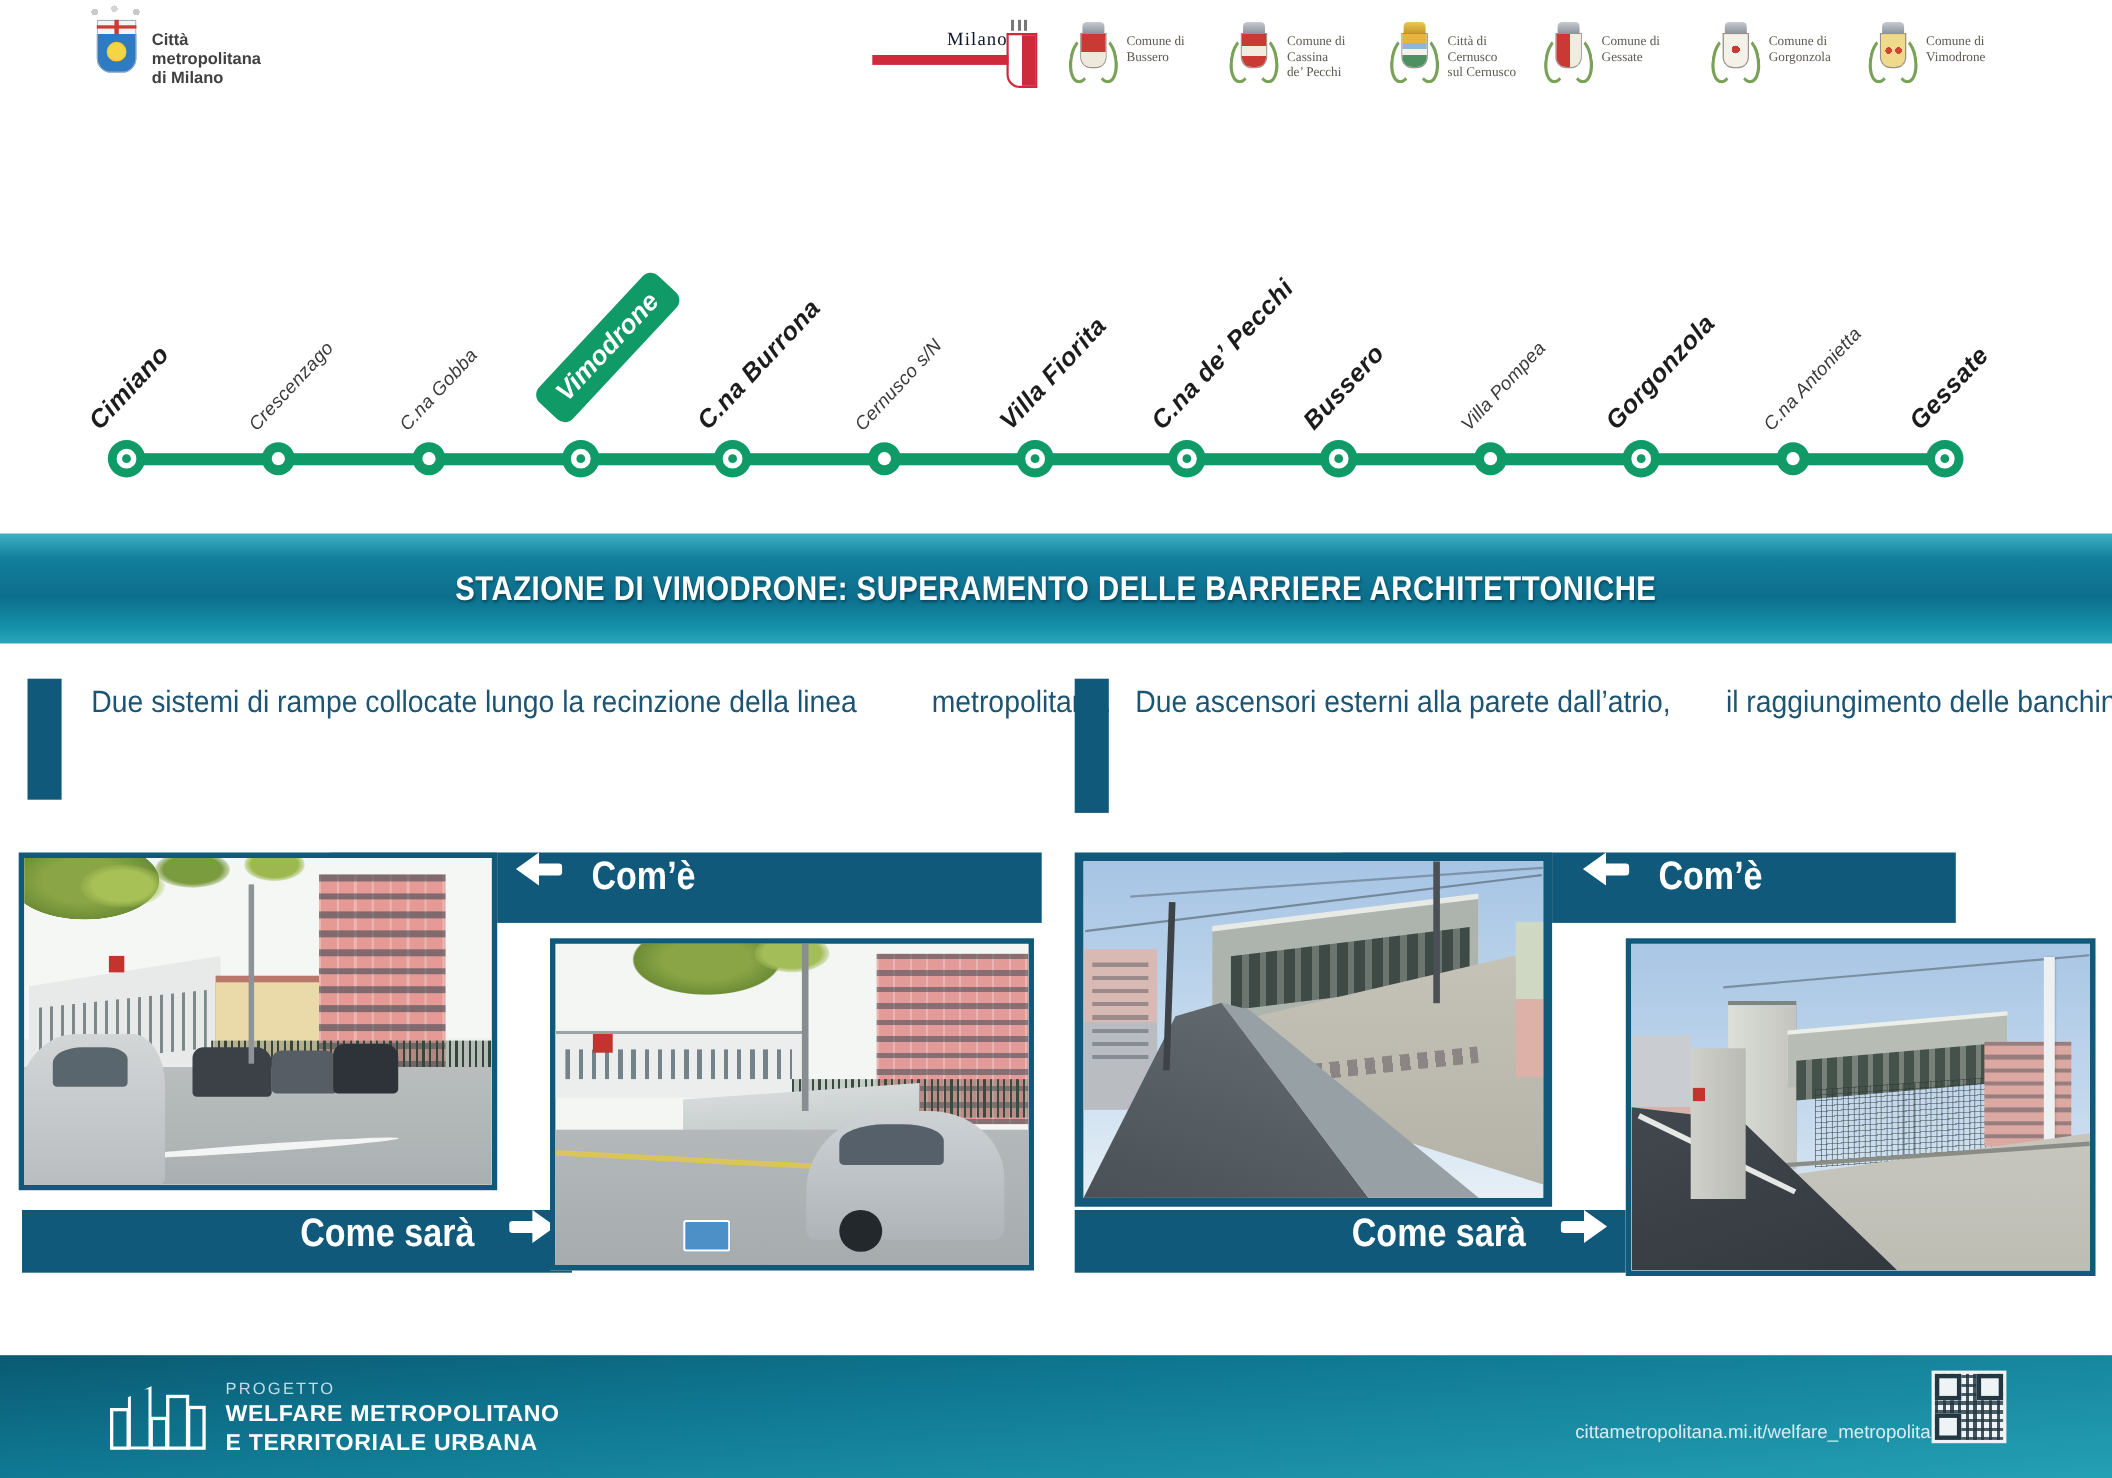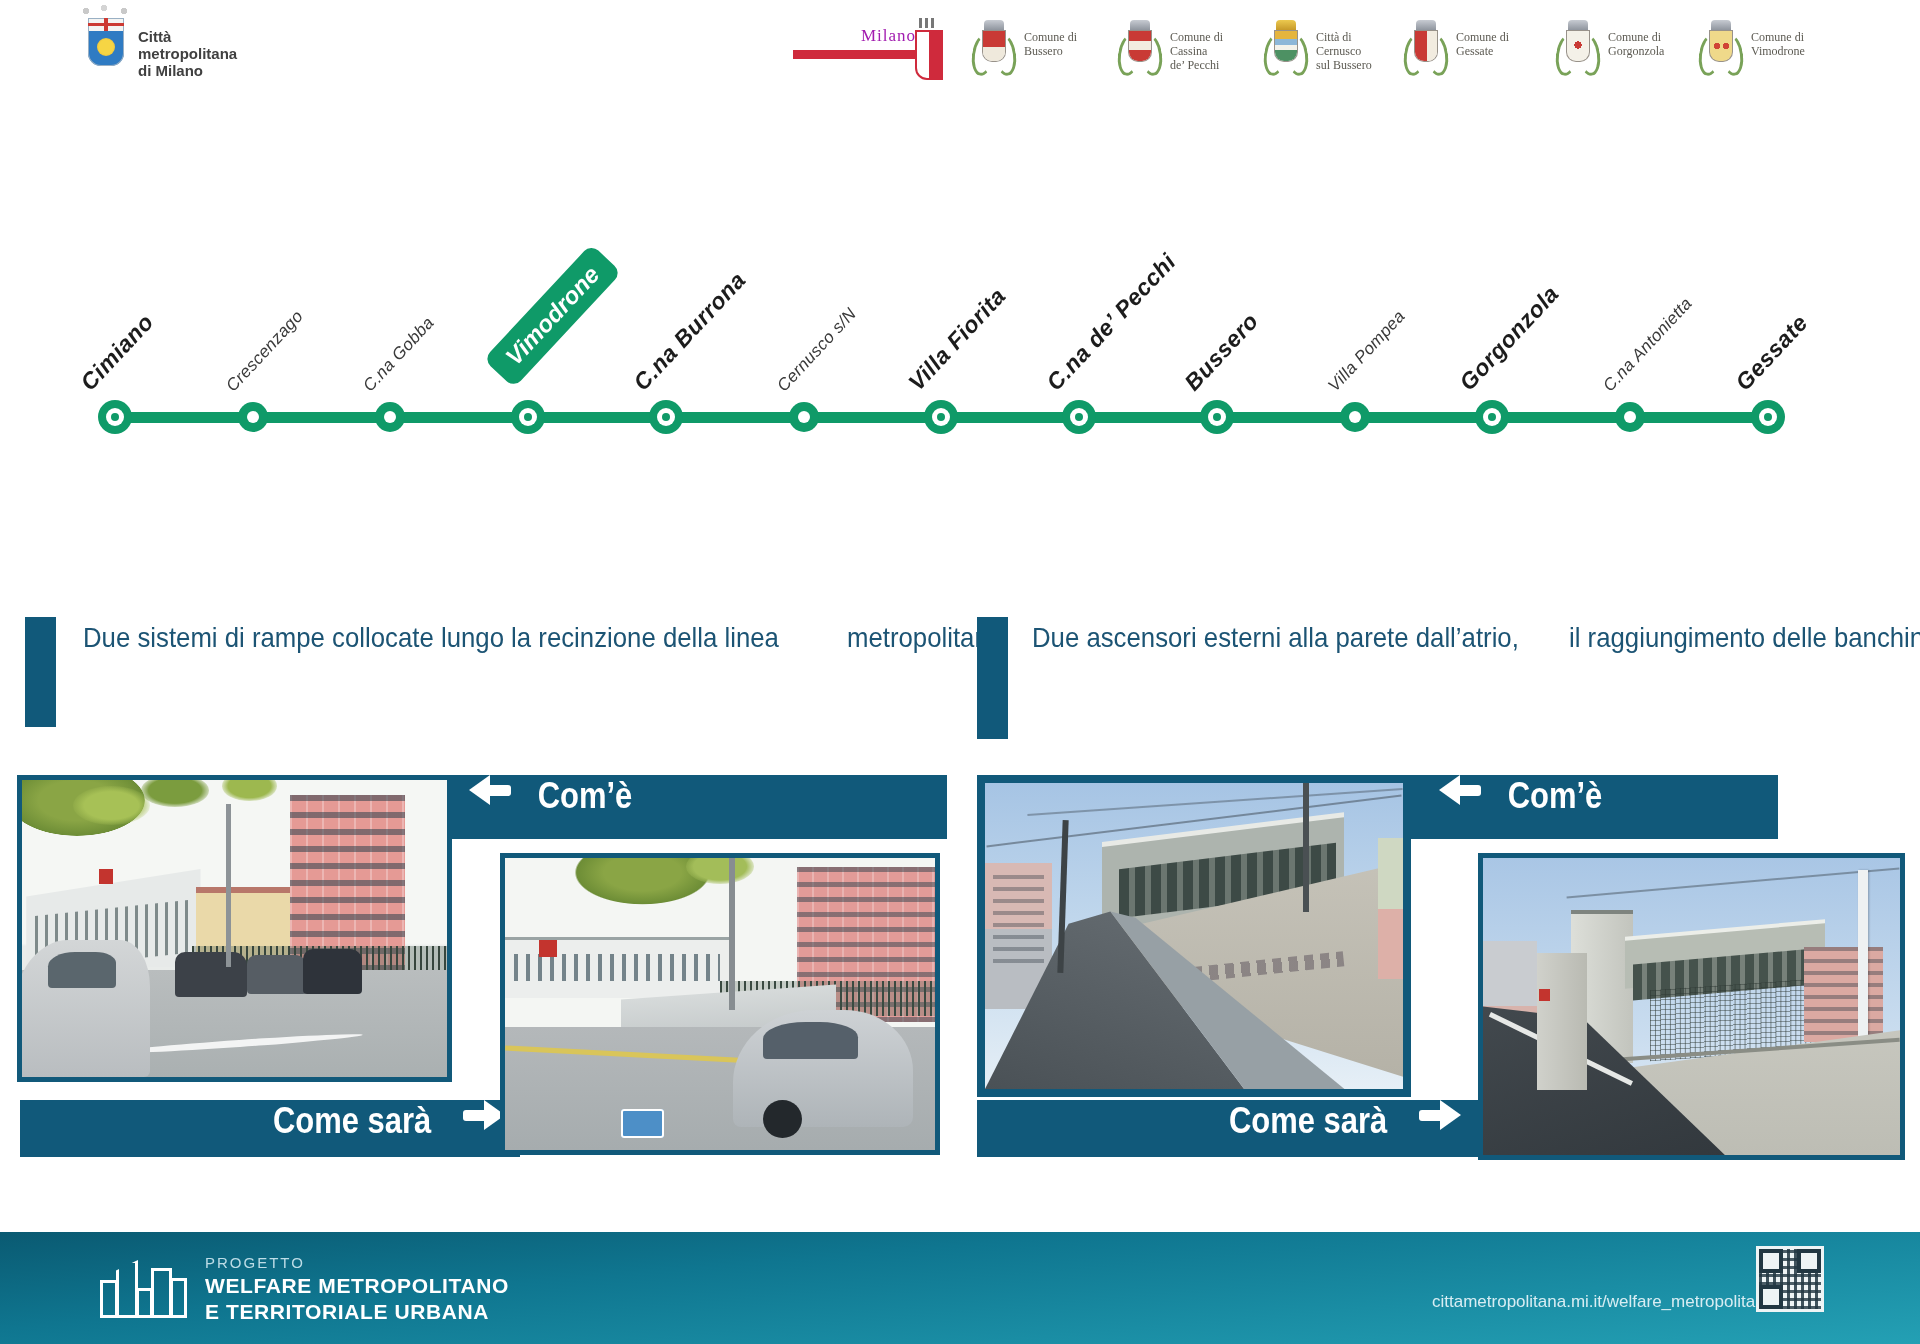--- a/index.html
+++ b/index.html
@@ -17,21 +17,21 @@
   .cmm-shield .cross-h{position:absolute;left:0;top:5px;width:100%;height:3px;background:#cc3a33;}
   .cmm-shield .sun{position:absolute;left:9px;top:20px;width:18px;height:18px;border-radius:50%;
       background:radial-gradient(circle,#f6d544 55%,#e2a92c 100%);}
   .cmm-shield .plume{position:absolute;left:-10px;top:-14px;width:56px;height:14px;
       background:radial-gradient(circle 5px at 8px 7px,#c9c9c9 60%,transparent 61%),
                  radial-gradient(circle 5px at 26px 4px,#d4d4d4 60%,transparent 61%),
                  radial-gradient(circle 5px at 46px 7px,#c9c9c9 60%,transparent 61%);}
   .cmm-txt{font-size:15px;line-height:17px;color:#404040;font-weight:bold;padding-top:10px;}
   .milano{position:absolute;left:793px;top:24px;width:160px;height:56px;}
   .milano .mtxt{position:absolute;left:68px;top:2px;font-family:"Liberation Serif",serif;
-      font-size:17px;color:#a21caf;letter-spacing:1px;}
+      font-size:17px;color:#0f172a;letter-spacing:1px;}
   .milano .hbar{position:absolute;left:0;top:26px;width:124px;height:9px;background:#cf2a3c;}
   .milano .vflag{position:absolute;left:122px;top:6px;width:24px;height:46px;border:2px solid #cf2a3c;
       border-radius:0 0 0 12px;background:linear-gradient(90deg,#fff 50%,#cf2a3c 50%);}
   .milano .crown{position:absolute;left:126px;top:-6px;width:18px;height:10px;
       background:repeating-linear-gradient(90deg,#777 0 3px,transparent 3px 6px);}
   .crest-grp{position:absolute;top:18px;display:flex;gap:8px;}
   .crest{position:relative;width:44px;height:56px;}
   .crest .wl,.crest .wr{position:absolute;top:16px;width:16px;height:36px;border:3px solid #79a258;
       border-radius:50%;}
   .crest .wl{left:0;border-right-color:transparent;border-top-color:transparent;transform:rotate(8deg);}
@@ -165,21 +165,21 @@
     <div class="crest-grp" style="left:1264px;">
       <div class="crest">
         <i class="wl"></i>
           <i class="wr"></i>
           <b class="crown" style="background:linear-gradient(180deg,#ecc94f,#c79a2a);"></b>
           <s class="shield sh-cernusco"></s>
         </div>
       <div class="crest-lbl">
         <div>Città di</div>
           <div>Cernusco</div>
-          <div>sul Bussero</div>
+          <div>sul Cernusco</div>
         </div>
     </div>
     <div class="crest-grp" style="left:1404px;">
       <div class="crest">
         <i class="wl"></i>
           <i class="wr"></i>
           <b class="crown"></b>
           <s class="shield sh-gessate"></s>
         </div>
       <div class="crest-lbl">
@@ -302,20 +302,23 @@
         <span class="major">Gorgonzola</span>
       </div>
     <div class="stl" style="left:1614px;">
         <span class="minor">C.na Antonietta</span>
       </div>
     <div class="stl" style="left:1750px;">
         <span class="major">Gessate</span>
       </div>
   </div>
 
+  <div class="banner2">
+    <div class="t"><span class="cond">STAZIONE DI VIMODRONE: SUPERAMENTO DELLE BARRIERE ARCHITETTONICHE</span></div>
+  </div>
 
   <div class="pbar" style="left:25px;top:617px;height:110px;"></div>
   <div class="ptext" style="left:83px;top:618px;">
     <div class="cond-l">Due sistemi di rampe collocate lungo la recinzione della linea</div>
     <div class="cond-l">metropolitana.</div>
   </div>
 
   <div class="pbar" style="left:977px;top:617px;height:122px;"></div>
   <div class="ptext" style="left:1032px;top:618px;">
     <div class="cond-l">Due ascensori esterni alla parete dall’atrio,</div>

